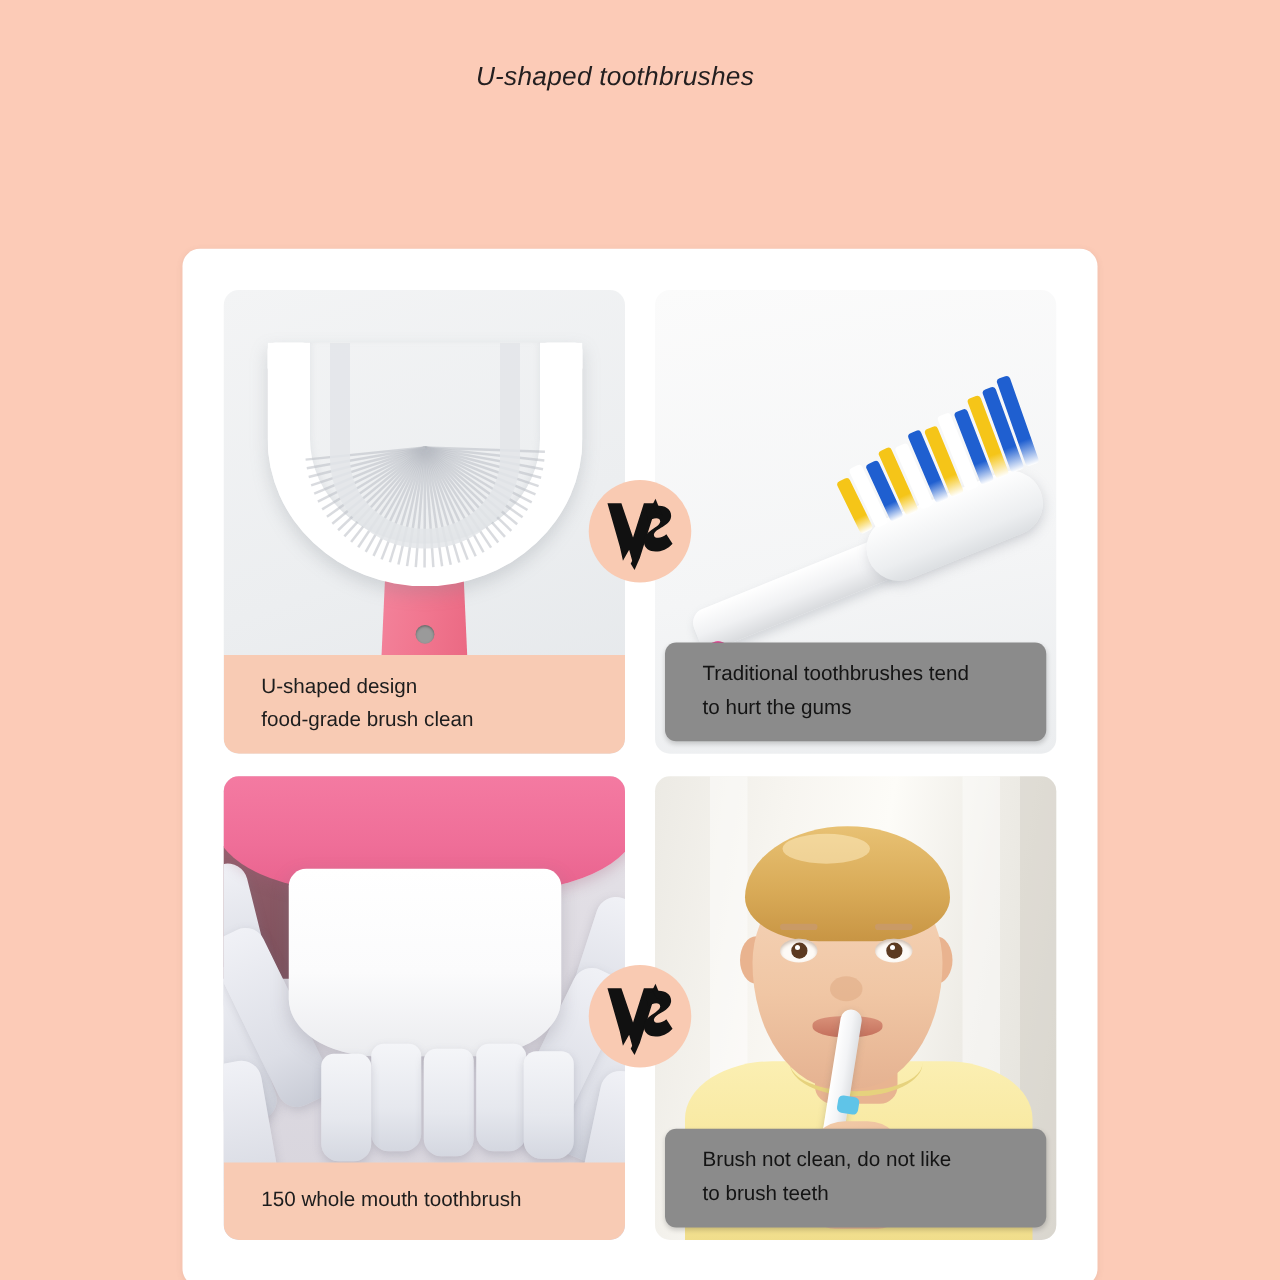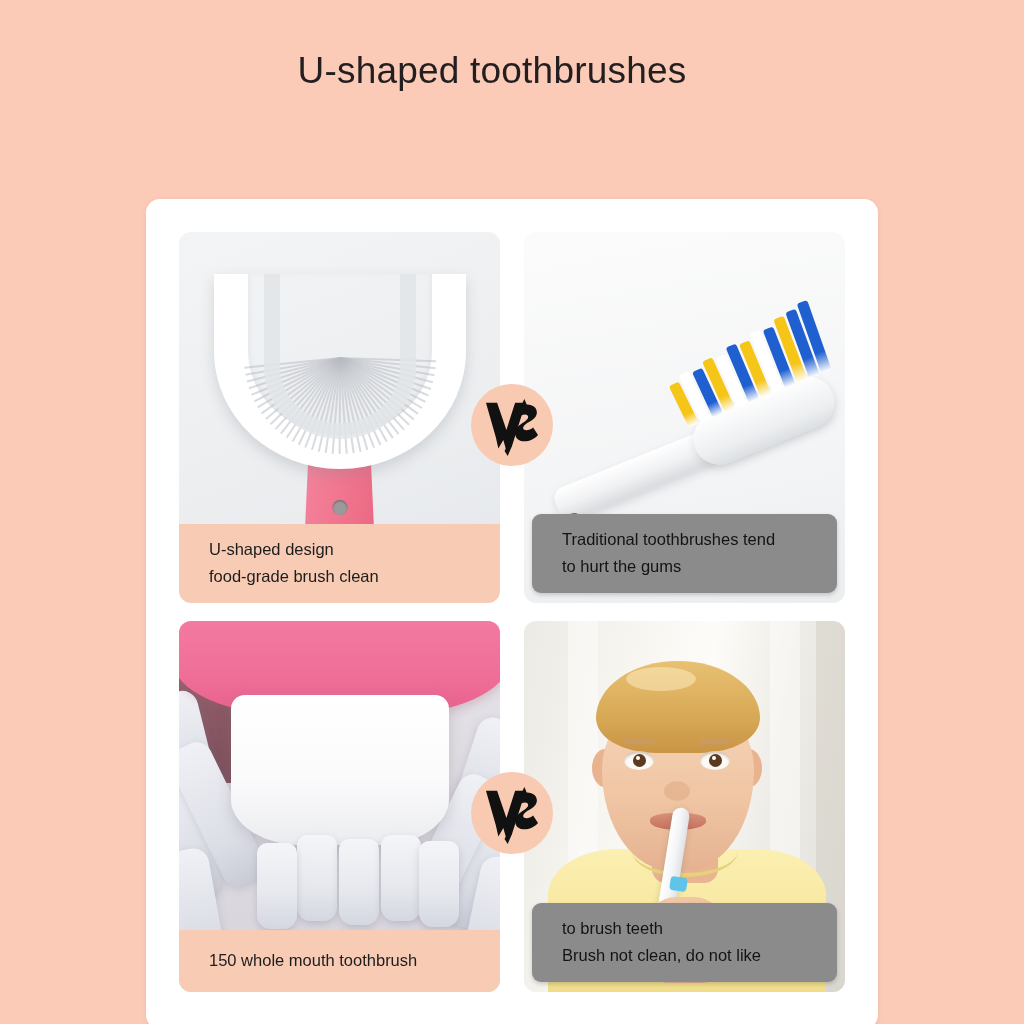--- a/index.html
+++ b/index.html
@@ -20,23 +20,24 @@
     position: absolute;
     top: 0; left: 0;
     width: 1024px;
     height: 190px;
     text-align: center;
   }
   .title-main {
     position: absolute;
     top: 50px;
     width: 984px;
-    font-size: 37px;
+    font-size: 21px;
     color: #231f20;
     letter-spacing: .2px;
+    font-style: italic;
   }
   .title-sub {
     position: absolute;
     top: 118px;
     width: 1024px;
     font-size: 26px;
     color: #231f20;
     letter-spacing: .1px;
   }
 
@@ -612,22 +613,22 @@
         <div class="p4-lip"></div>
         <div class="p4-brushstick"></div>
         <div class="p4-brushband"></div>
         <div class="p4-hand">
           <div class="p4-finger" style="top:14px"></div>
           <div class="p4-finger" style="top:34px"></div>
           <div class="p4-finger" style="top:54px"></div>
         </div>
       </div>
       <div class="caption gray">
+        <span class="cap-line">Brush not clean, do not like</span>
         <span class="cap-line">to brush teeth</span>
-        <span class="cap-line">Brush not clean, do not like</span>
       </div>
     </div>
 
   </div>
 </div>
 
 <div class="vs-badge" id="vs-top">
   <svg viewBox="0 0 100 100">
     <path d="M8 14 L26 14 L41 58 L55 14 L72 14 L50 84 L41 92 L36 74 L28 88 L24 70 Z" fill="#111"></path>
     <path d="M58 22 C74 12 92 18 90 32 C88 44 70 46 68 54 C67 60 78 60 84 54

